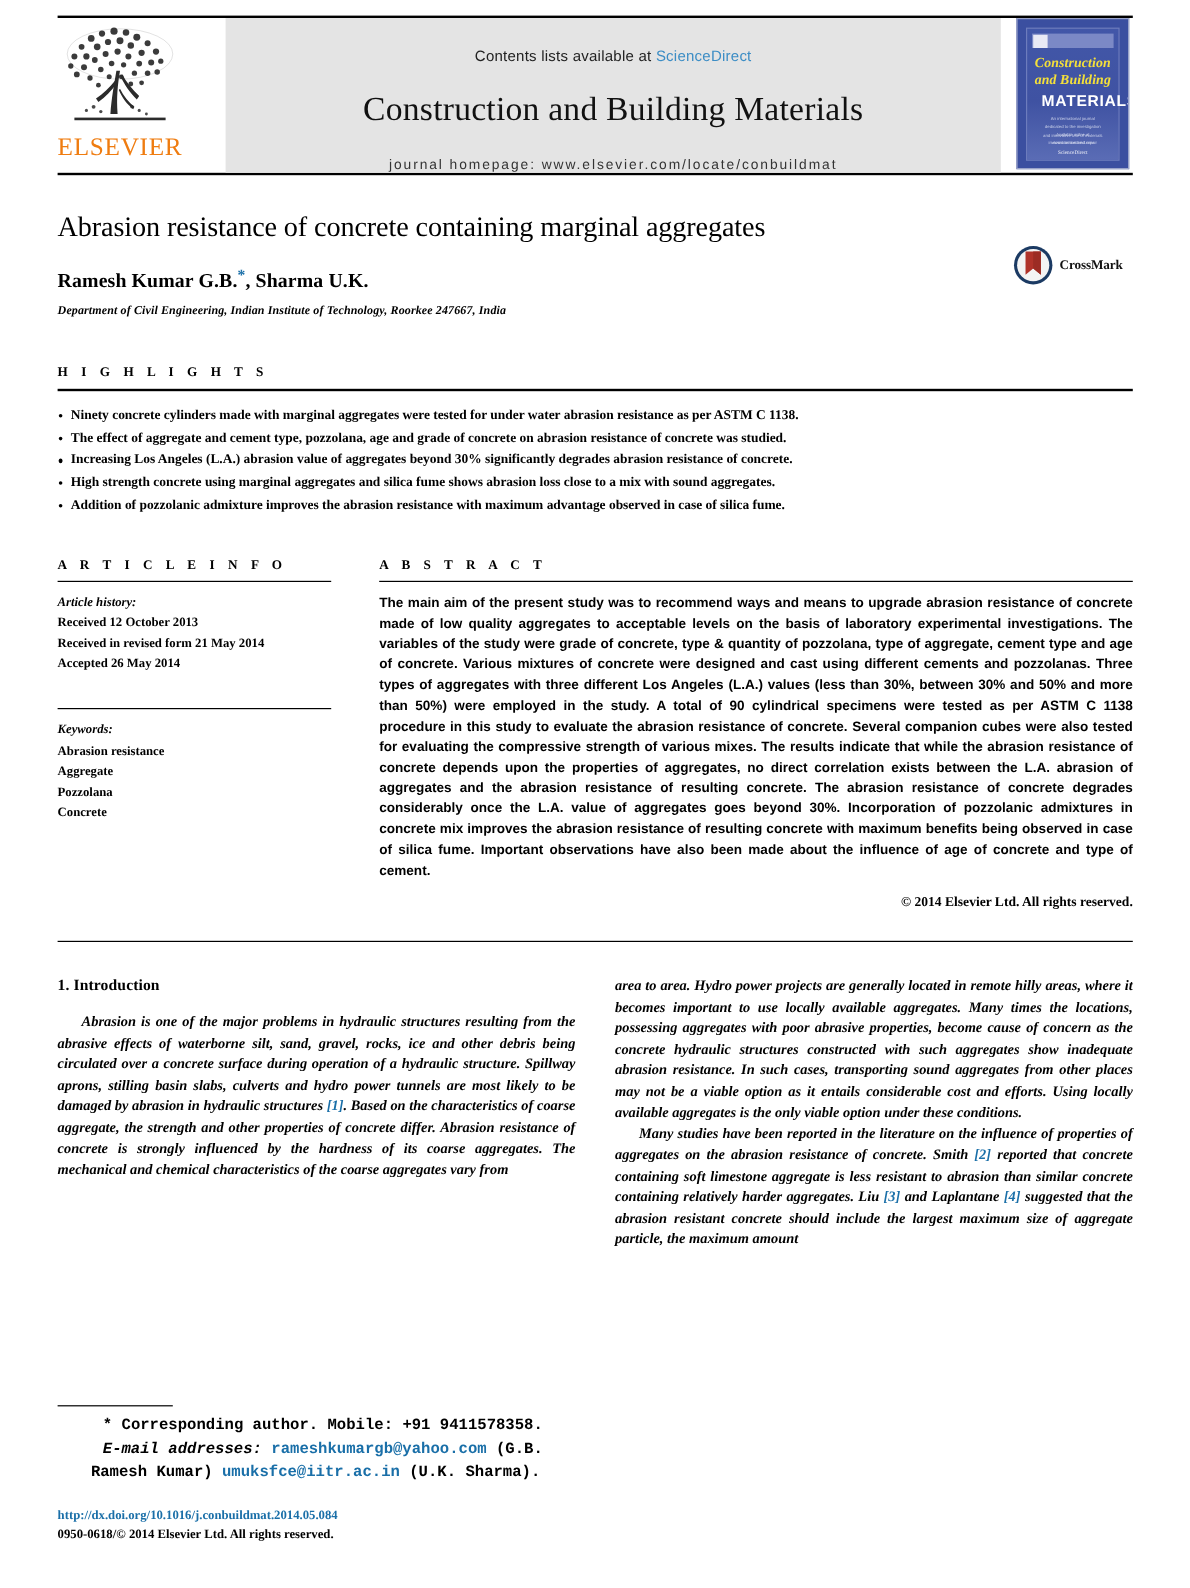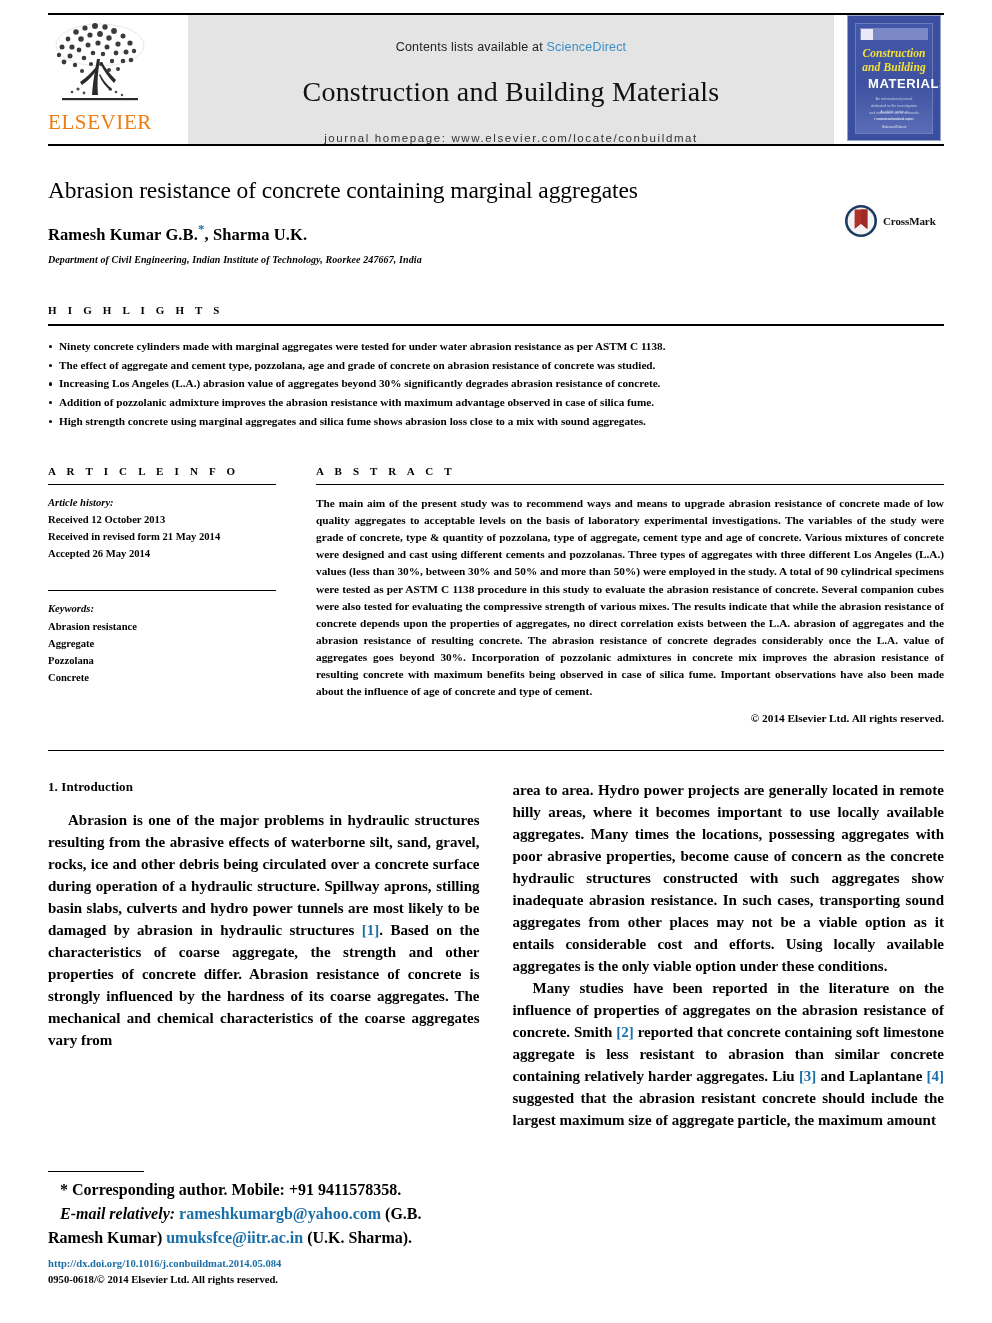--- a/index.html
+++ b/index.html
@@ -219,21 +219,21 @@
     font-family: "Liberation Serif", serif;
     font-weight: bold;
     font-size: 10.6px;
     line-height: 1.62;
   }
   .info-body .lbl { font-style: italic; }
   .kw-block { margin-top: 28px; }
   .abs-rule { border-bottom: 1.6px solid #000; margin-top: 7px; }
   .abs-text {
     margin-top: 10px;
-    font-family: Liberation Serif, serif;
+    font-family: Liberation Sans, sans-serif;
     font-weight: bold;
     font-size: 11.3px;
     line-height: 1.52;
     text-align: justify;
   }
   .copyright {
     margin-top: 11px;
     text-align: right;
     font-family: "Liberation Serif", serif;
     font-weight: bold;
@@ -252,42 +252,44 @@
     font-family: "Liberation Serif", serif;
     font-size: 13px;
     font-weight: bold;
     margin: 0 0 14px 0;
     letter-spacing: .1px;
   }
   p.body-p {
     margin: 0;
     font-family: "Liberation Serif", serif;
     font-weight: bold;
-    font-size: 15px;
+    font-size: 12px;
     line-height: 1.47;
     text-align: justify;
     text-indent: 20px;
+    font-style: italic;
   }
   p.body-p + p.body-p { margin-top: 0; }
   p.no-indent { text-indent: 0; }
   .ref { color: #1a6fa8; }
 
   
   .footnote-zone {
     position: absolute;
     left: 48px;
     top: 1158px;
     width: 430px;
   }
   .fn-rule { border-top: 1.2px solid #000; width: 96px; margin-bottom: 6px; }
   .fn {
-    font-family: Liberation Serif, serif;
-    font-weight: bold;
-    font-size: 16px;
+    font-family: Liberation Mono, monospace;
+    font-weight: bold;
+    font-size: 13px;
     line-height: 1.5;
+    text-align: center;
   }
   .fn .em { font-style: italic; }
   .fn a, .link { color: #1a6fa8; text-decoration: none; }
   .fn-indent { text-indent: 12px; }
 
   .doi-zone {
     position: absolute;
     left: 48px;
     top: 1243px;
     width: 500px;
@@ -425,22 +427,22 @@
     </div>
   </div>
 
   <div class="highlights">
     <div class="sec-head">H I G H L I G H T S</div>
     <div class="hl-rule"></div>
     <ul class="hl-list">
       <li>Ninety concrete cylinders made with marginal aggregates were tested for under water abrasion resistance as per ASTM C 1138.</li>
       <li>The effect of aggregate and cement type, pozzolana, age and grade of concrete on abrasion resistance of concrete was studied.</li>
       <li>Increasing Los Angeles (L.A.) abrasion value of aggregates beyond 30% significantly degrades abrasion resistance of concrete.</li>
+      <li>High strength concrete using marginal aggregates and silica fume shows abrasion loss close to a mix with sound aggregates.</li>
       <li>Addition of pozzolanic admixture improves the abrasion resistance with maximum advantage observed in case of silica fume.</li>
-      <li>High strength concrete using marginal aggregates and silica fume shows abrasion loss close to a mix with sound aggregates.</li>
     </ul>
   </div>
 
   <div class="info-abs">
 
     <div class="info-col">
       <div class="sec-head">A R T I C L E    I N F O</div>
       <div class="info-rule"></div>
       <div class="info-body">
         <div class="lbl">Article history:</div>
@@ -482,21 +484,21 @@
     </div>
   </div>
 
   <div class="footnote-zone">
     <div class="fn-rule"></div>
     <div class="fn fn-indent">
       <span>*</span>
       <span>Corresponding author. Mobile: +91 9411578358.</span>
     </div>
     <div class="fn fn-indent">
-      <span class="em">E-mail relatively:</span>
+      <span class="em">E-mail addresses:</span>
       <span class="link">rameshkumargb@yahoo.com</span>
       <span>(G.B. Ramesh Kumar)</span>
       <span class="link">umuksfce@iitr.ac.in</span>
       <span>(U.K. Sharma).</span>
     </div>
   </div>
 
   <div class="doi-zone">
     <div class="doi-line">http://dx.doi.org/10.1016/j.conbuildmat.2014.05.084</div>
     <div class="issn-line">0950-0618/© 2014 Elsevier Ltd. All rights reserved.</div>

